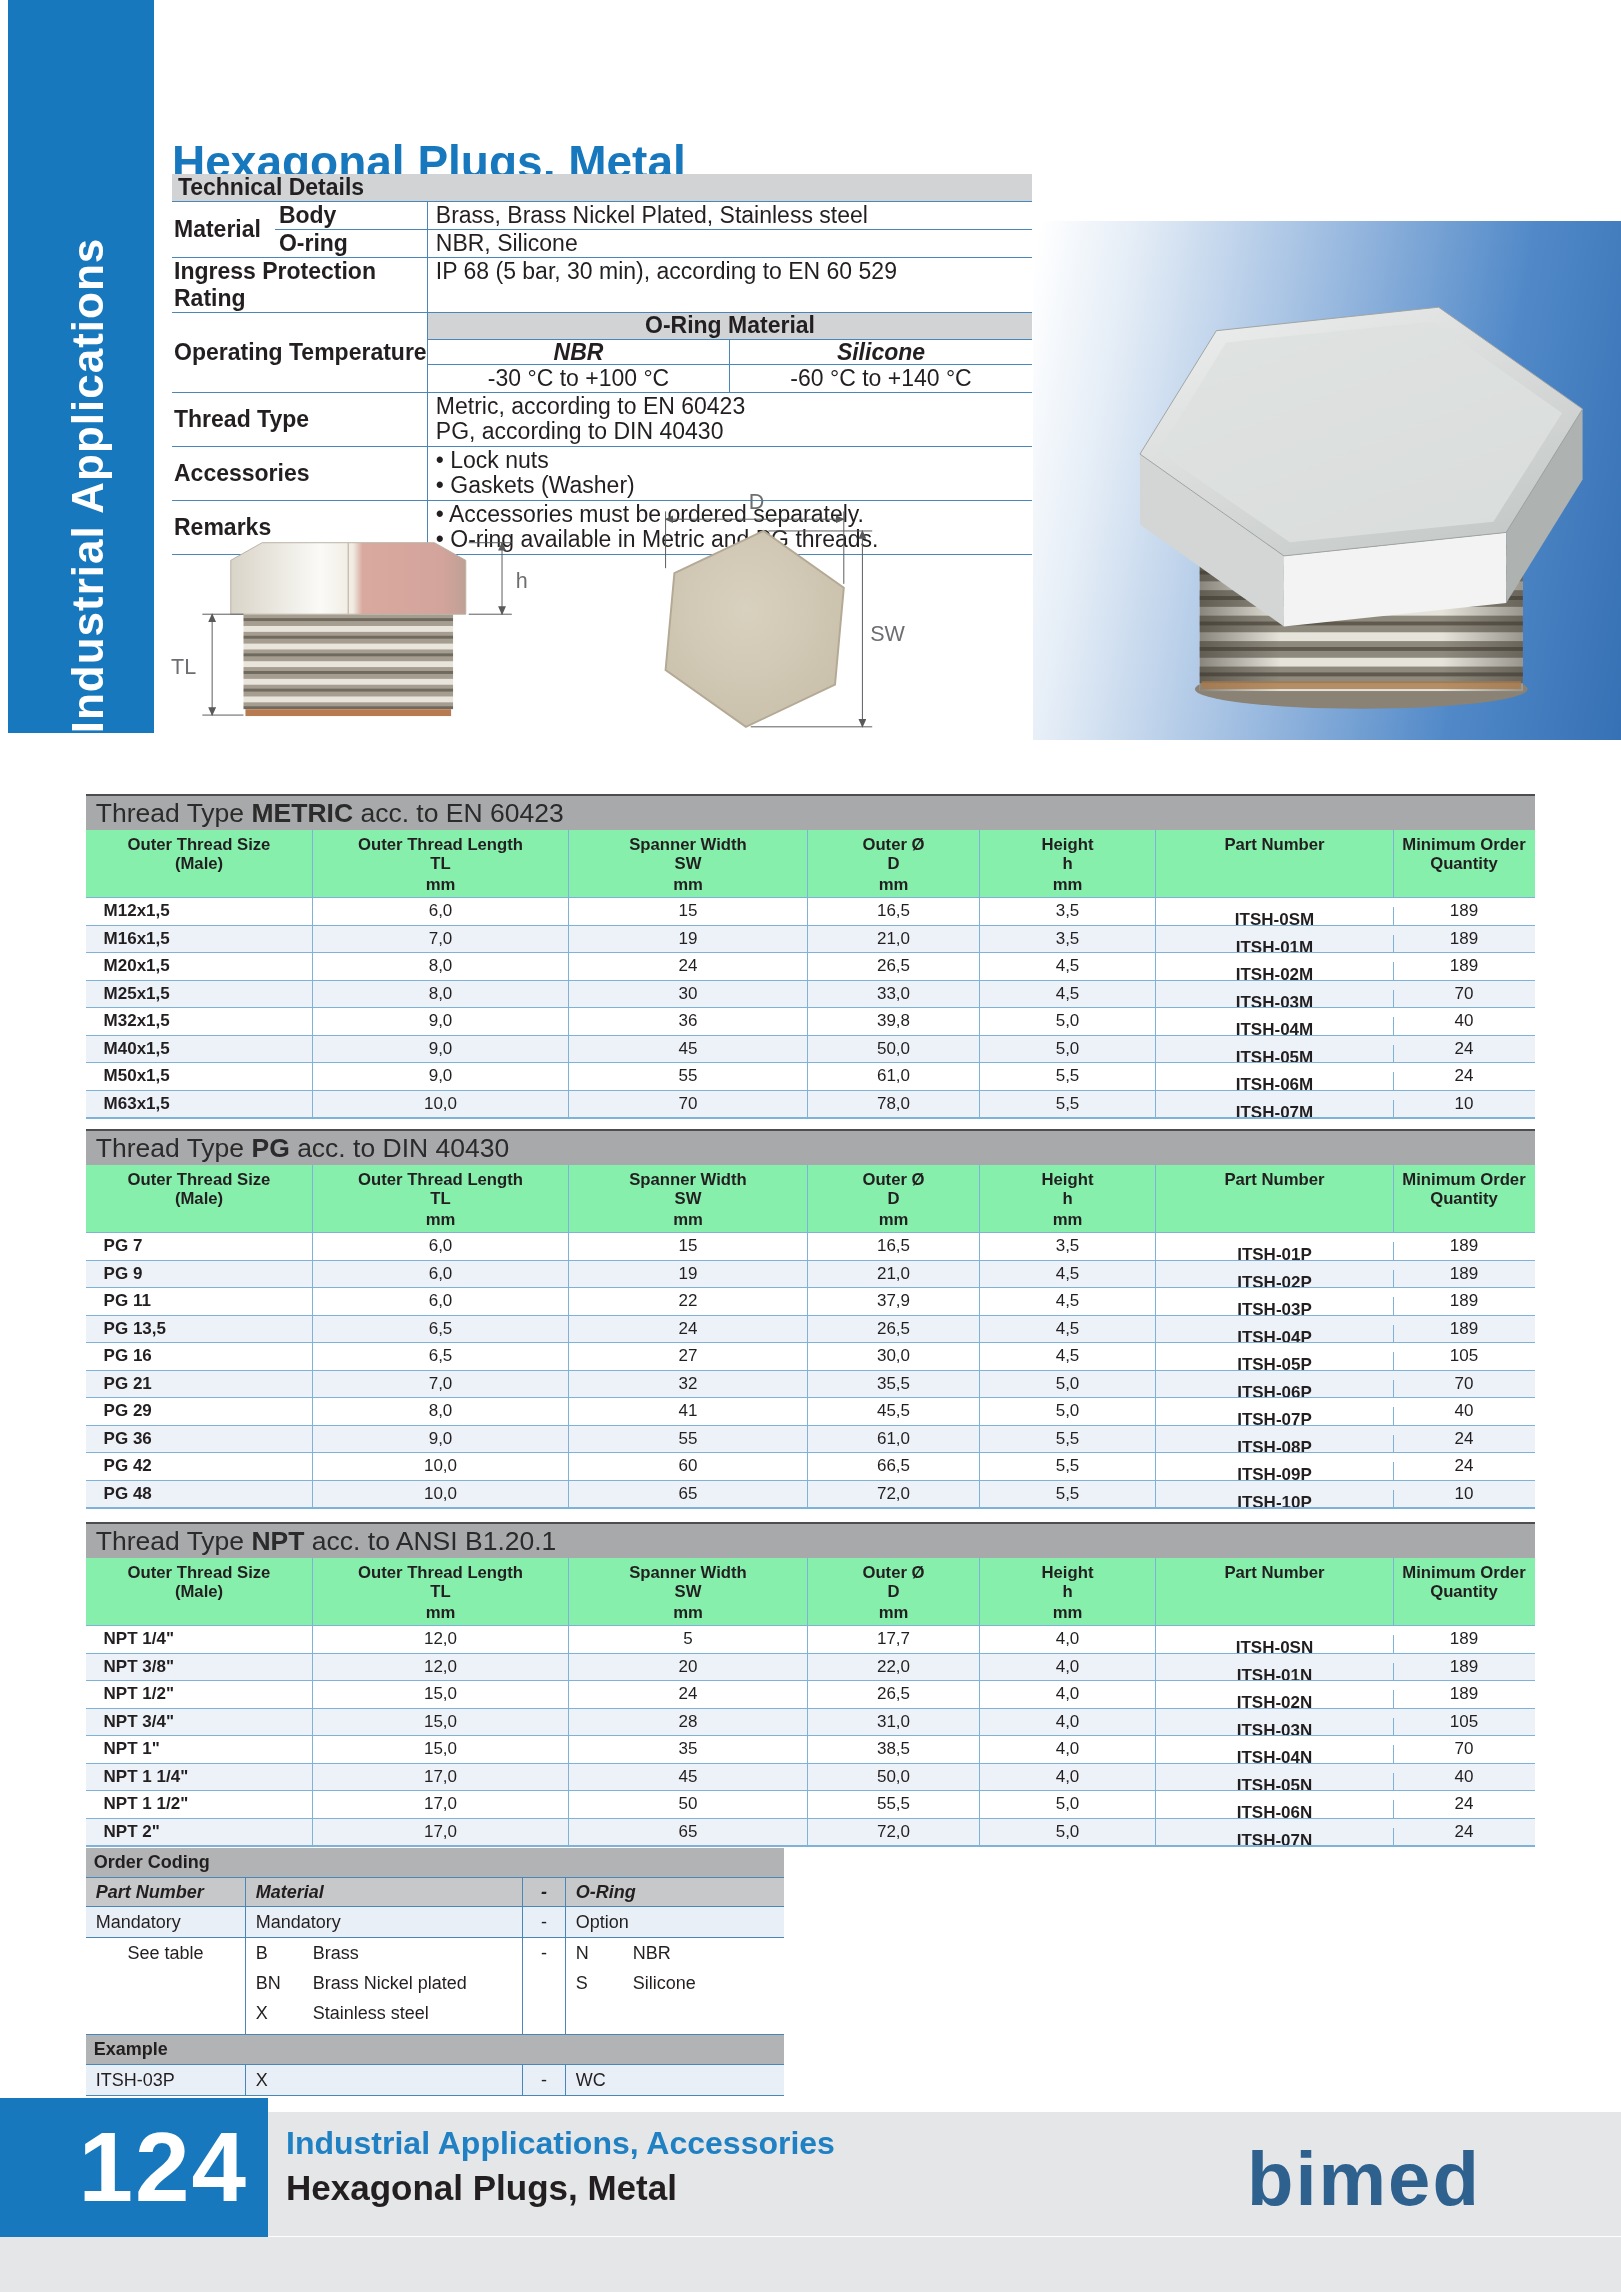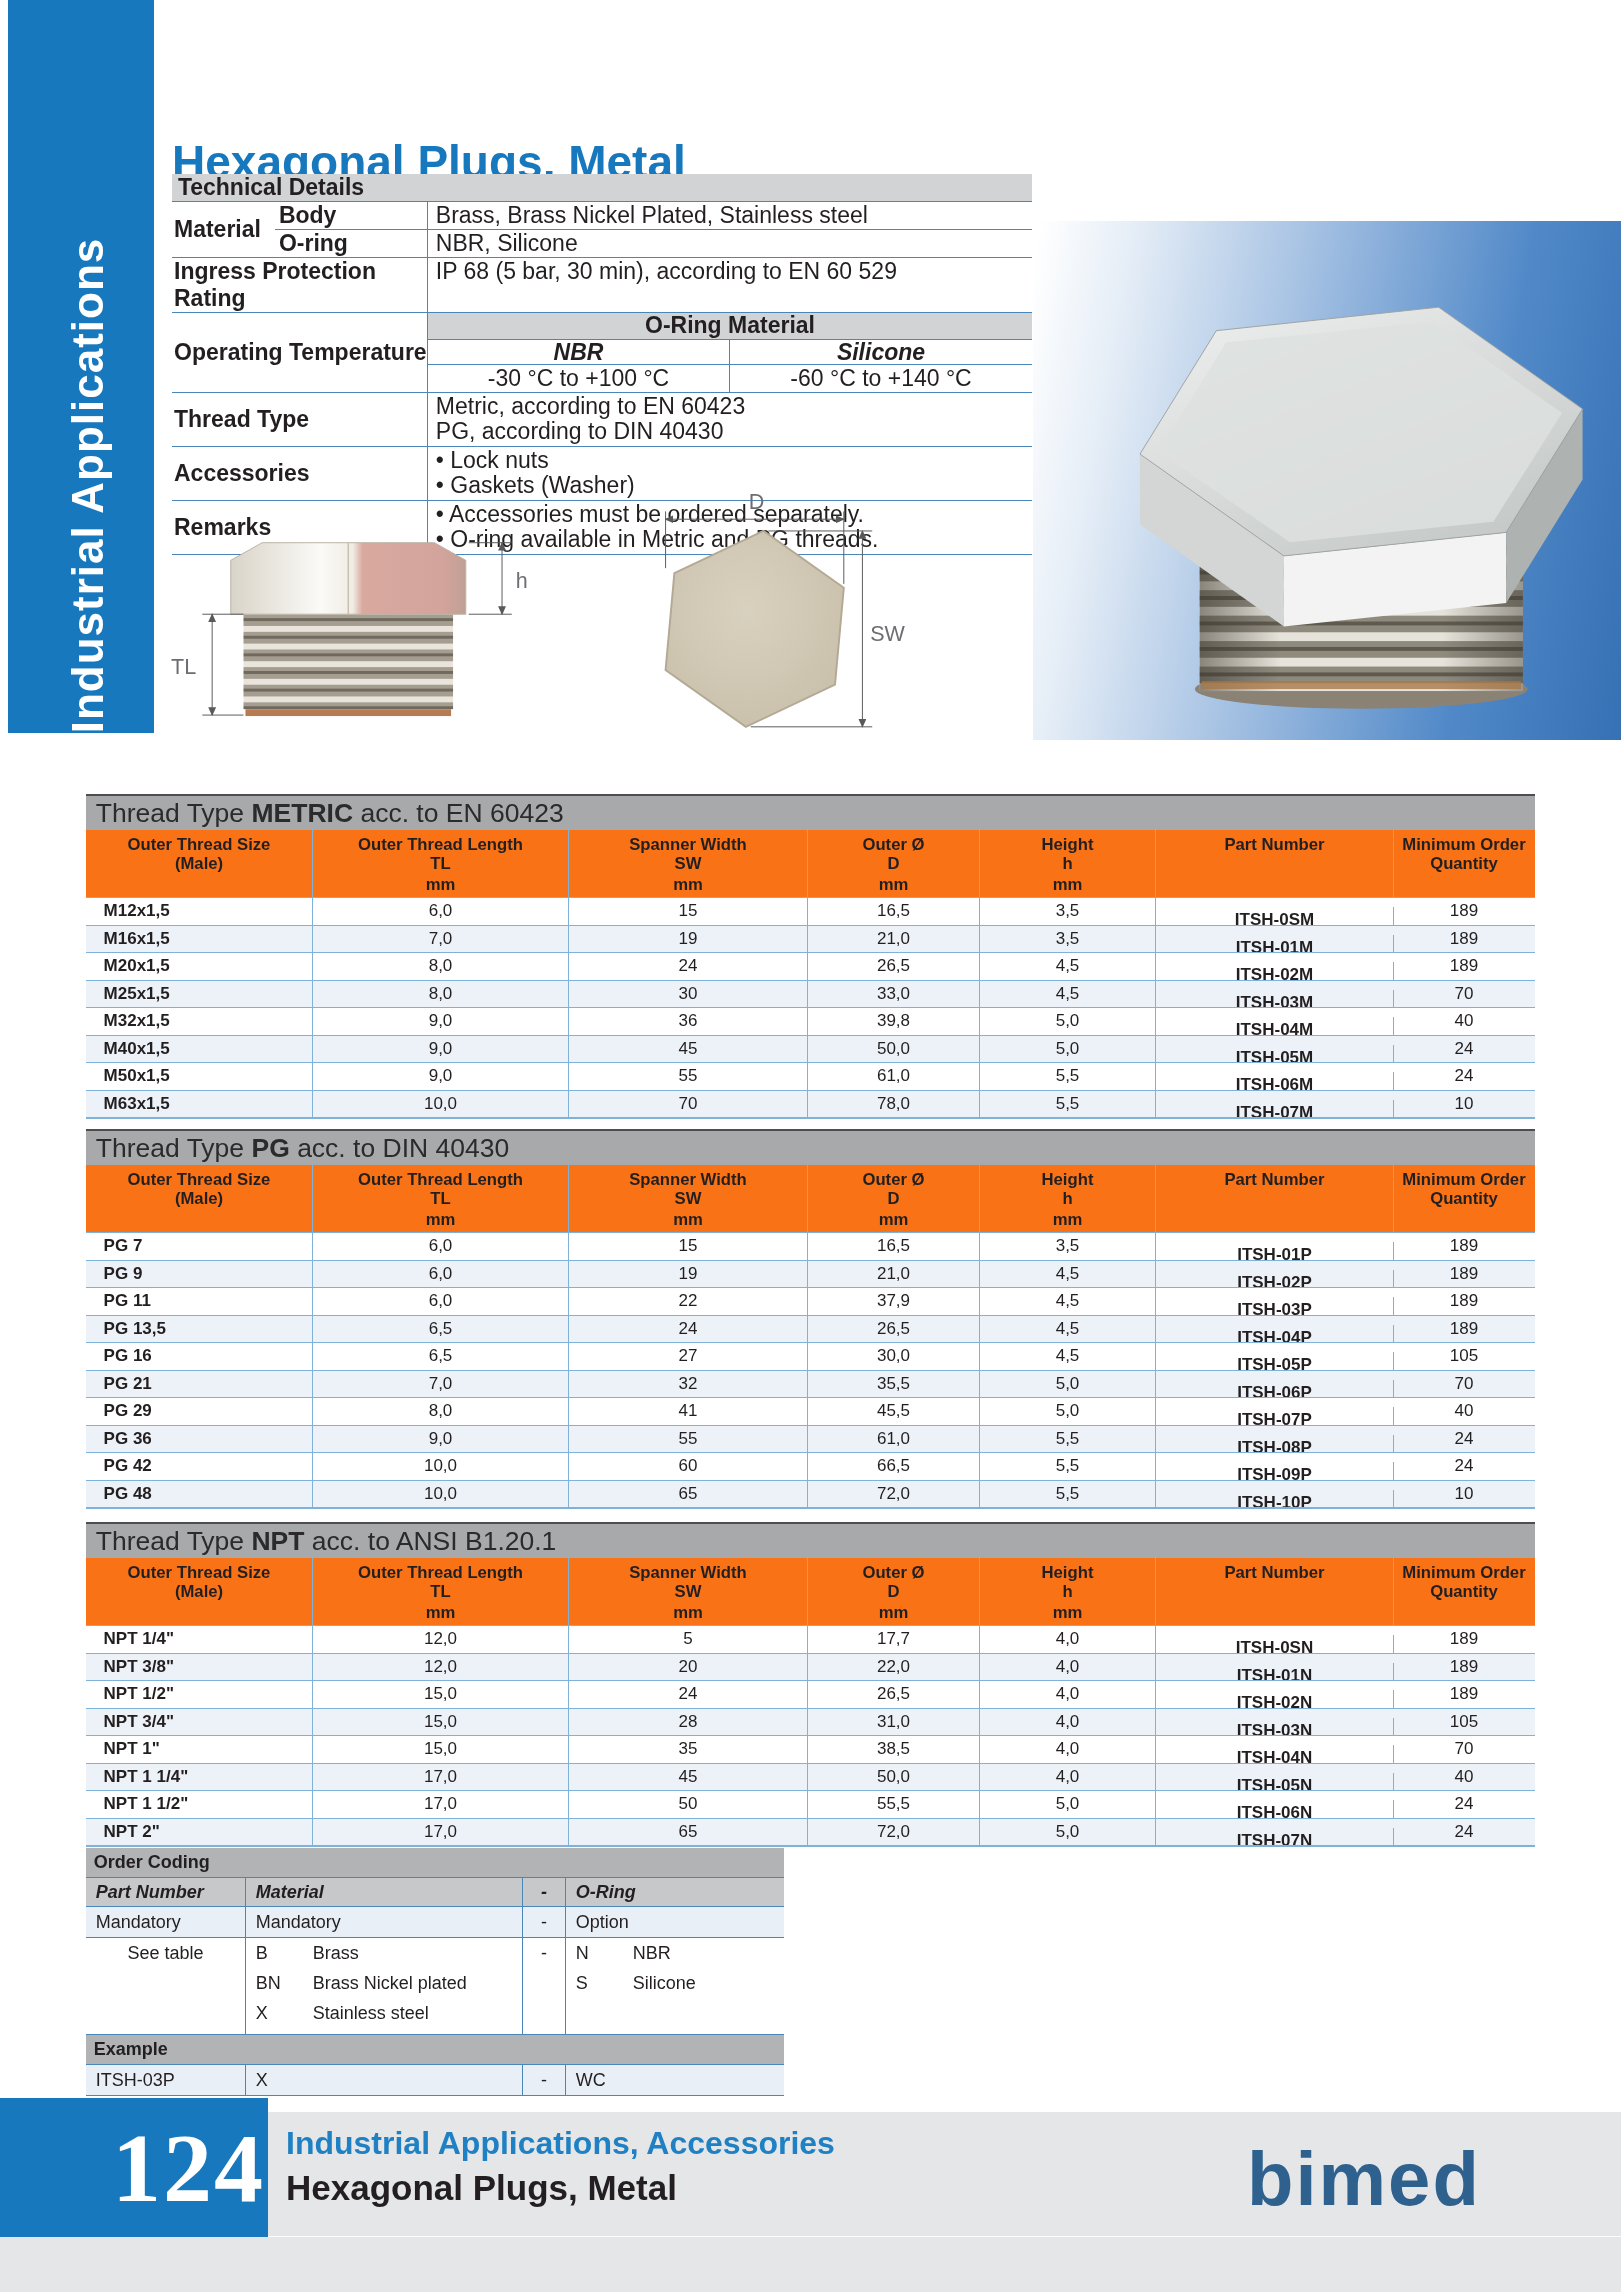--- a/index.html
+++ b/index.html
@@ -44,21 +44,21 @@
   
   .photo{position:absolute;left:1033px;top:221px;width:588px;height:519px;
          background:linear-gradient(100deg,#ffffff 1%,#e3ecf6 16%,#9cbbe0 45%,#5189c8 74%,#3671b5 100%);}
 
   
   .spec-table{position:absolute;left:86px;width:1449px;}
   .st-title{height:36px;background:#a8a9ab;border-top:2px solid #4d4d4f;display:flex;align-items:center;
             padding-left:9.8px;box-sizing:border-box;font-size:26.5px;color:#2b2b2b;}
   .st-title .b{font-weight:bold;white-space:pre;}
   .st-title .r{white-space:pre;}
-  .st-header{display:flex;background:#f97316;height:67px;box-sizing:border-box;}
+  .st-header{display:flex;background:#86efac;height:67px;box-sizing:border-box;}
   .st-hcell{display:flex;flex-direction:column;text-align:center;font-weight:bold;font-size:16.7px;
             line-height:19.6px;border-right:1px solid #7fb2d9;box-sizing:border-box;}
   .st-hcell:last-child{border-right:none;}
   .st-hname{padding-top:4.9px;}
   .st-sp{flex:1;}
   .st-hsym{height:20.6px;} .st-hunit{height:22.5px;}
   .st-row{display:flex;height:26.5px;border-top:1px solid #7fb2d9;font-size:17px;background:#ffffff;}
   .st-row.alt{background:#edf2f8;}
   .st-rows{border-bottom:2px solid #7fb2d9;}
   .st-cell{line-height:25.5px;text-align:center;border-right:1px solid #7fb2d9;box-sizing:border-box;overflow:hidden;}
@@ -78,21 +78,21 @@
   .oc-lite{background:#e9eff7;height:30px;line-height:30px;}
   .oc-see{background:#ffffff;height:96px;line-height:30px;}
   .oc-see .oc-c0{text-align:center;padding-left:0;}
   .oc-opt{display:flex;} .oc-code{width:57px;}
 
   
   .footer-gray{position:absolute;left:268px;top:2112px;width:1354px;height:124px;background:#e5e6e7;}
   .footer-strip{position:absolute;left:0;top:2237px;width:1621px;height:56px;background:#e5e6e7;}
   .footer-blue{position:absolute;left:0;top:2098px;width:268px;height:139px;background:#1778be;
                display:flex;align-items:center;justify-content:flex-end;}
-  .footer-page{color:#ffffff;font-size:98px;font-weight:bold;padding-right:3px;letter-spacing:2px;font-family:Liberation Serif, serif;}
+  .footer-page{color:#ffffff;font-size:98px;font-weight:bold;padding-right:20px;letter-spacing:2px;}
   .footer-l1{position:absolute;left:286px;top:2125px;font-size:32px;font-weight:bold;color:#1f81c3;}
   .footer-l2{position:absolute;left:286px;top:2168px;font-size:35px;font-weight:bold;color:#231f20;}
   .footer-logo{position:absolute;left:1247px;top:2135px;font-size:76px;font-weight:600;color:#2f618f;
                letter-spacing:2px;}
 </style>
 </head>
 <body>
 
 <div class="page">
 

